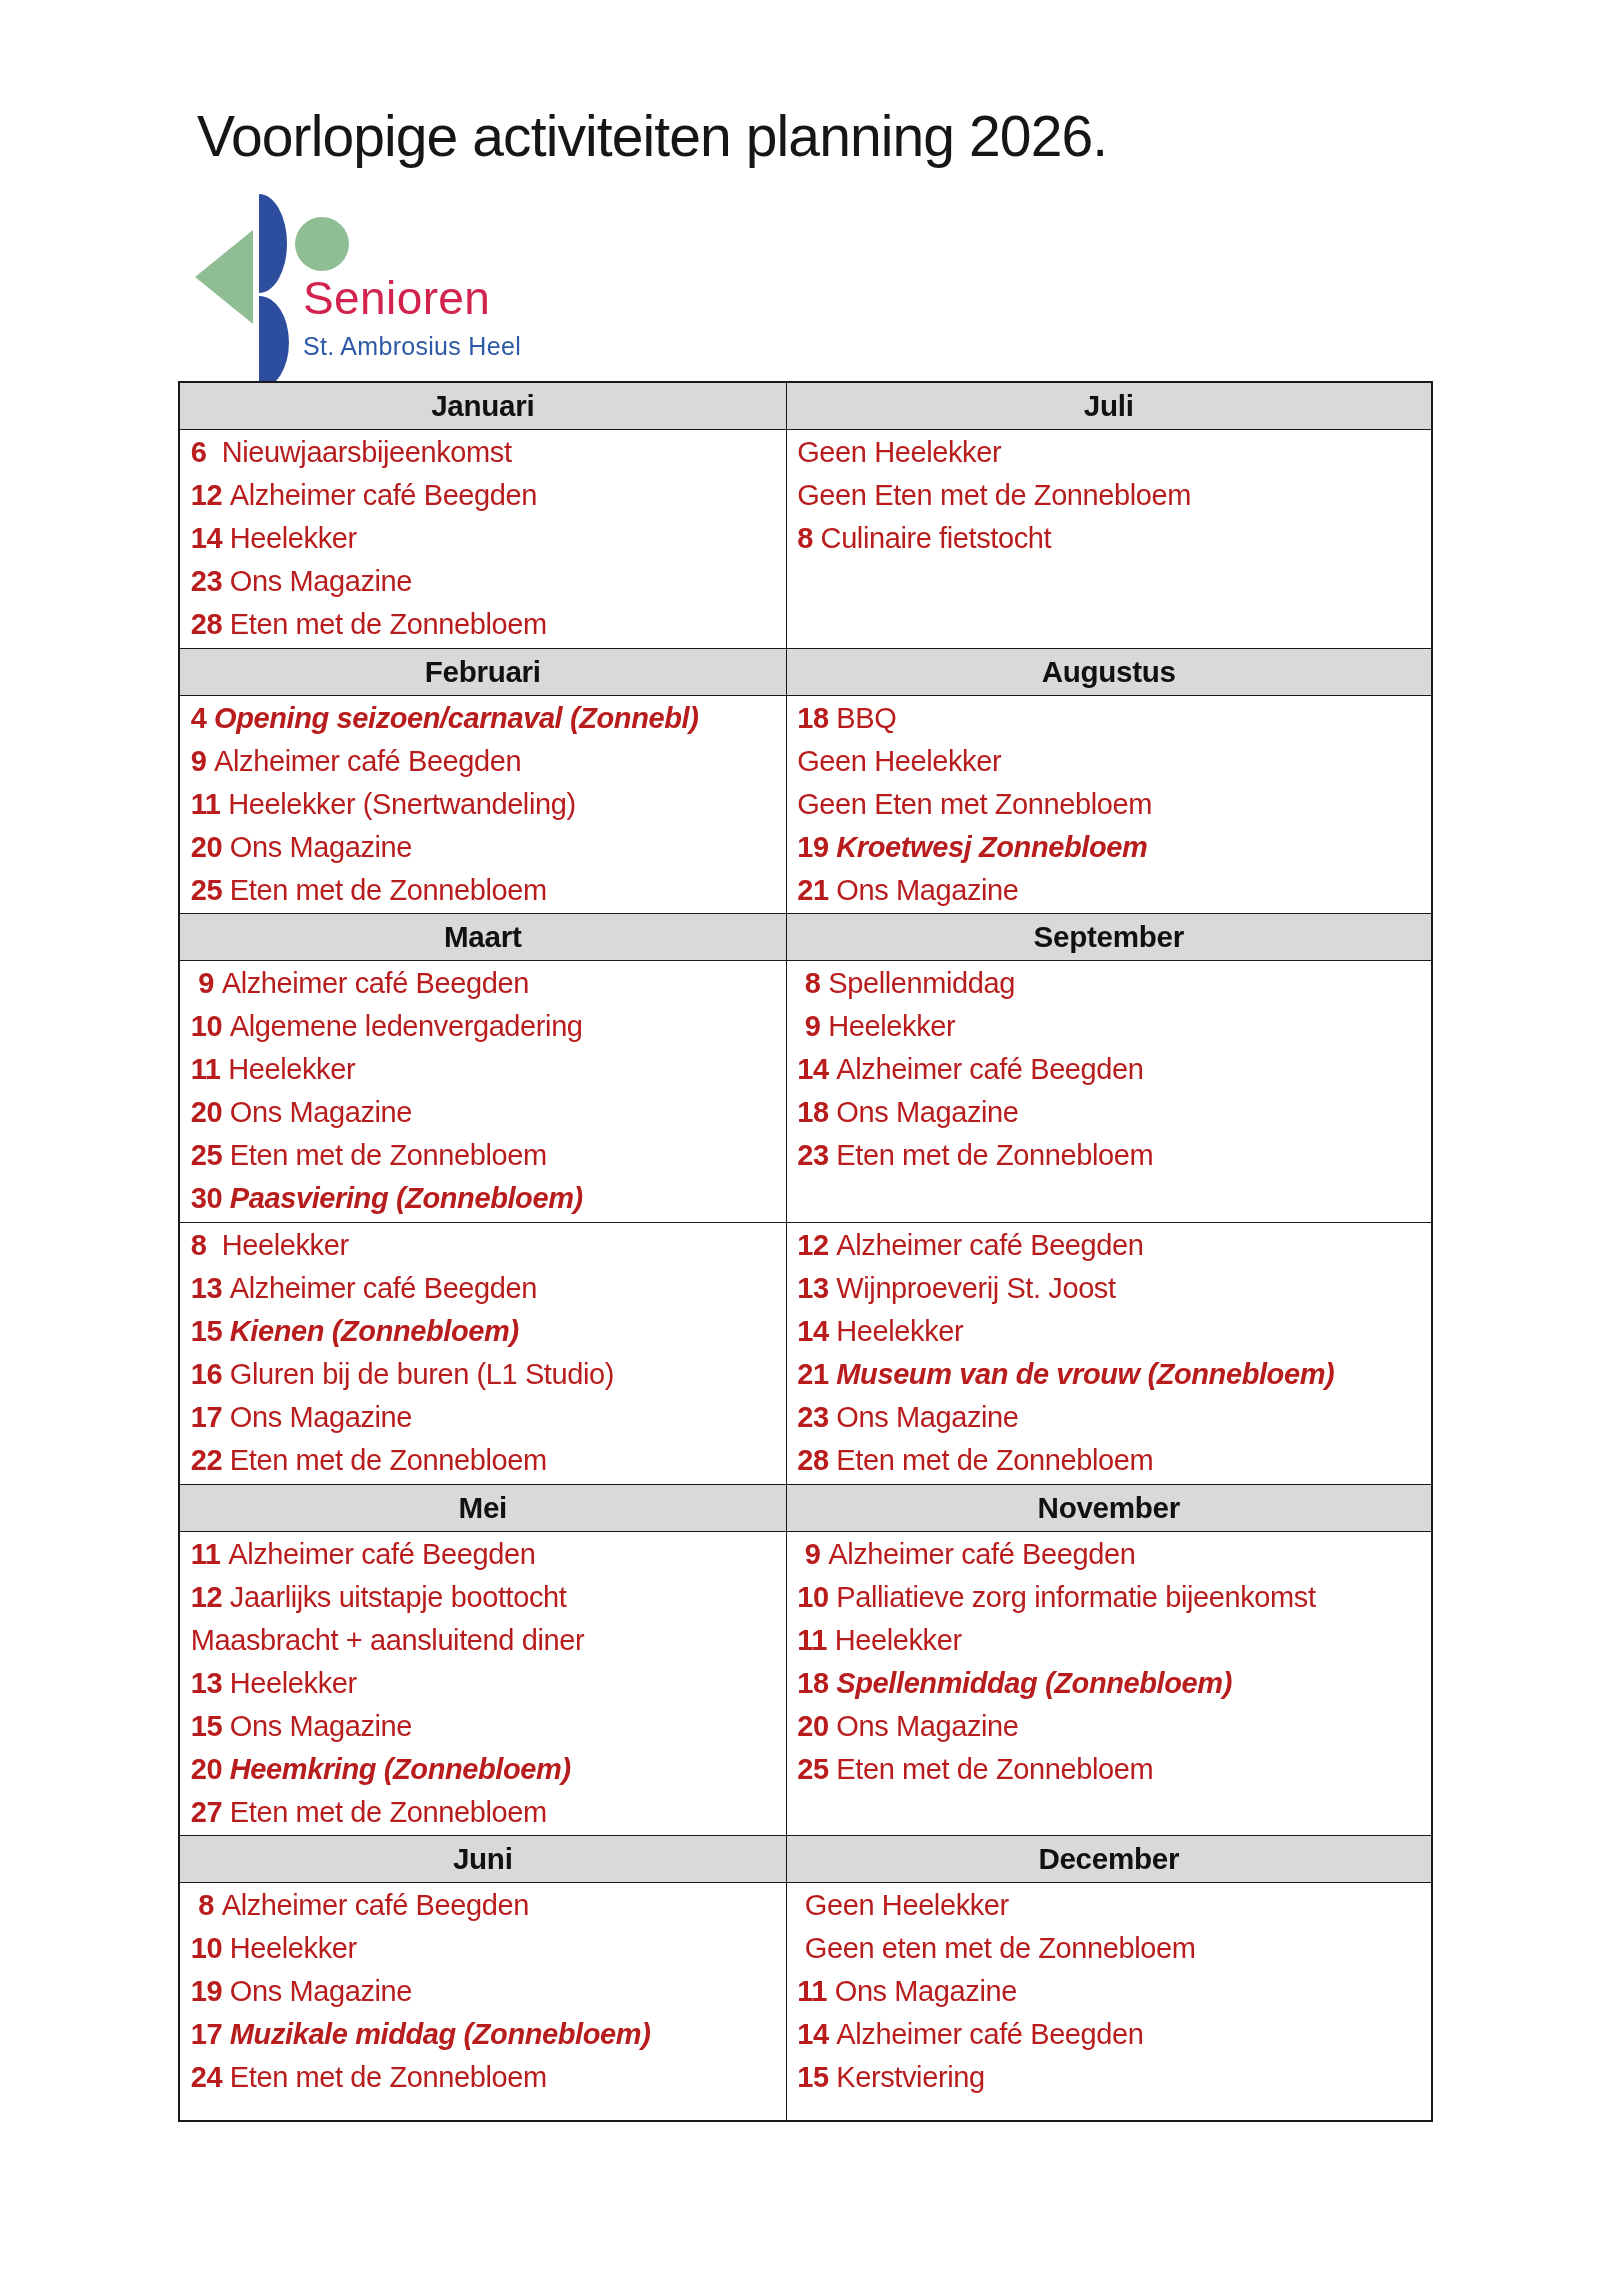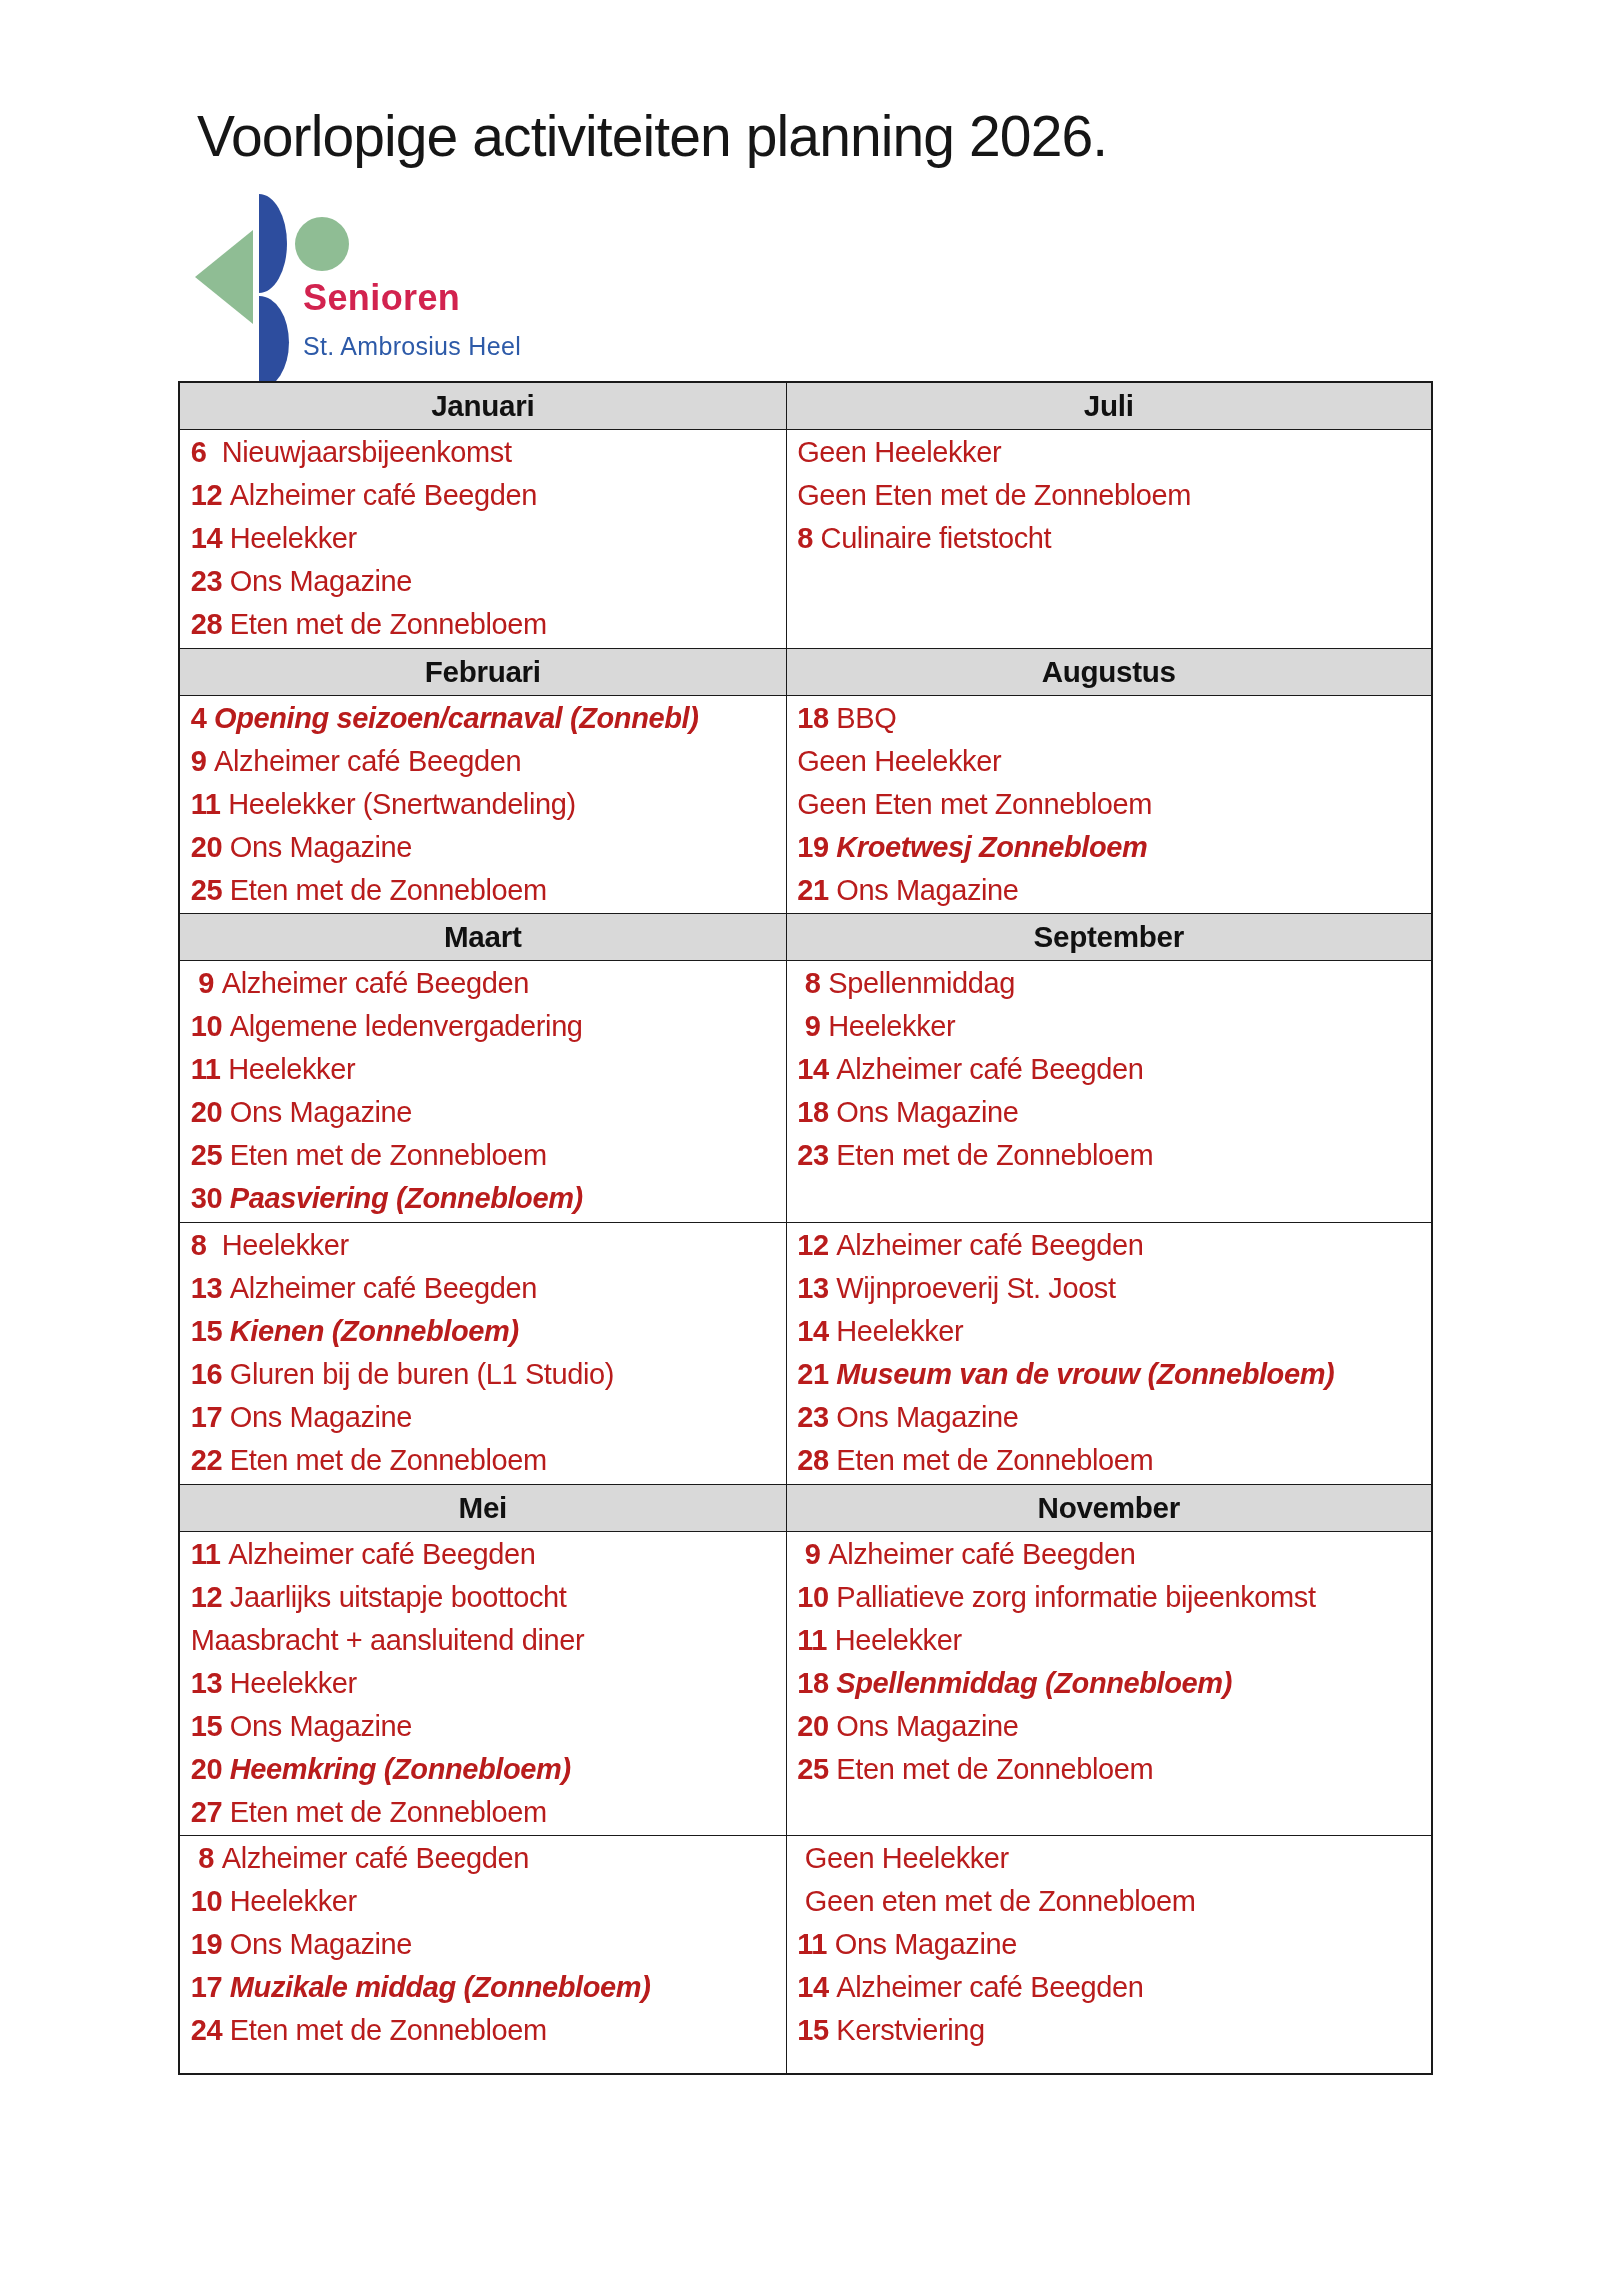--- a/index.html
+++ b/index.html
@@ -28,21 +28,21 @@
   .logo-b-bottom {
     position:absolute; left:64px; top:104px; width:29.6px; height:93px;
     background:var(--logo-blue); border-radius:0 100% 100% 0 / 0 50% 50% 0;
   }
   .logo-dot {
     position:absolute; left:100px; top:25px; width:54px; height:54px;
     border-radius:50%; background:var(--logo-green);
   }
   .logo-brand {
     position:absolute; left:108px; top:79px;
-    font-size:36px; line-height:54px; font-weight:bold;
+    font-size:46px; line-height:54px; font-weight:normal;
     color:var(--logo-red); letter-spacing:0.4px; white-space:nowrap;
   }
   .logo-subtitle {
     position:absolute; left:108px; top:140px;
     font-size:25px; line-height:29px; font-weight:normal;
     color:var(--logo-subblue); letter-spacing:0.3px; white-space:nowrap;
   }
   
   table.planning {
     position:absolute; left:178px; top:381px; width:1253px;
@@ -186,20 +186,24 @@
     <td>
           <div class="line"><span class="day"> 9</span><span class="txt">Alzheimer café Beegden</span></div>
           <div class="line"><span class="day">10</span><span class="txt">Palliatieve zorg informatie bijeenkomst</span></div>
           <div class="line"><span class="day">11</span><span class="txt">Heelekker</span></div>
           <div class="line em"><span class="day">18</span><span class="txt">Spellenmiddag (Zonnebloem)</span></div>
           <div class="line"><span class="day">20</span><span class="txt">Ons Magazine</span></div>
           <div class="line"><span class="day">25</span><span class="txt">Eten met de Zonnebloem</span></div>
         </td>
   </tr>
 
+  <tr>
+    <th>Juni</th>
+    <th>December</th>
+  </tr>
   <tr class="sec-last">
     <td>
           <div class="line"><span class="day"> 8</span><span class="txt">Alzheimer café Beegden</span></div>
           <div class="line"><span class="day">10</span><span class="txt">Heelekker</span></div>
           <div class="line"><span class="day">19</span><span class="txt">Ons Magazine</span></div>
           <div class="line em"><span class="day">17</span><span class="txt">Muzikale middag (Zonnebloem)</span></div>
           <div class="line"><span class="day">24</span><span class="txt">Eten met de Zonnebloem</span></div>
         </td>
     <td>
           <div class="line"><span class="txt"> Geen Heelekker</span></div>

